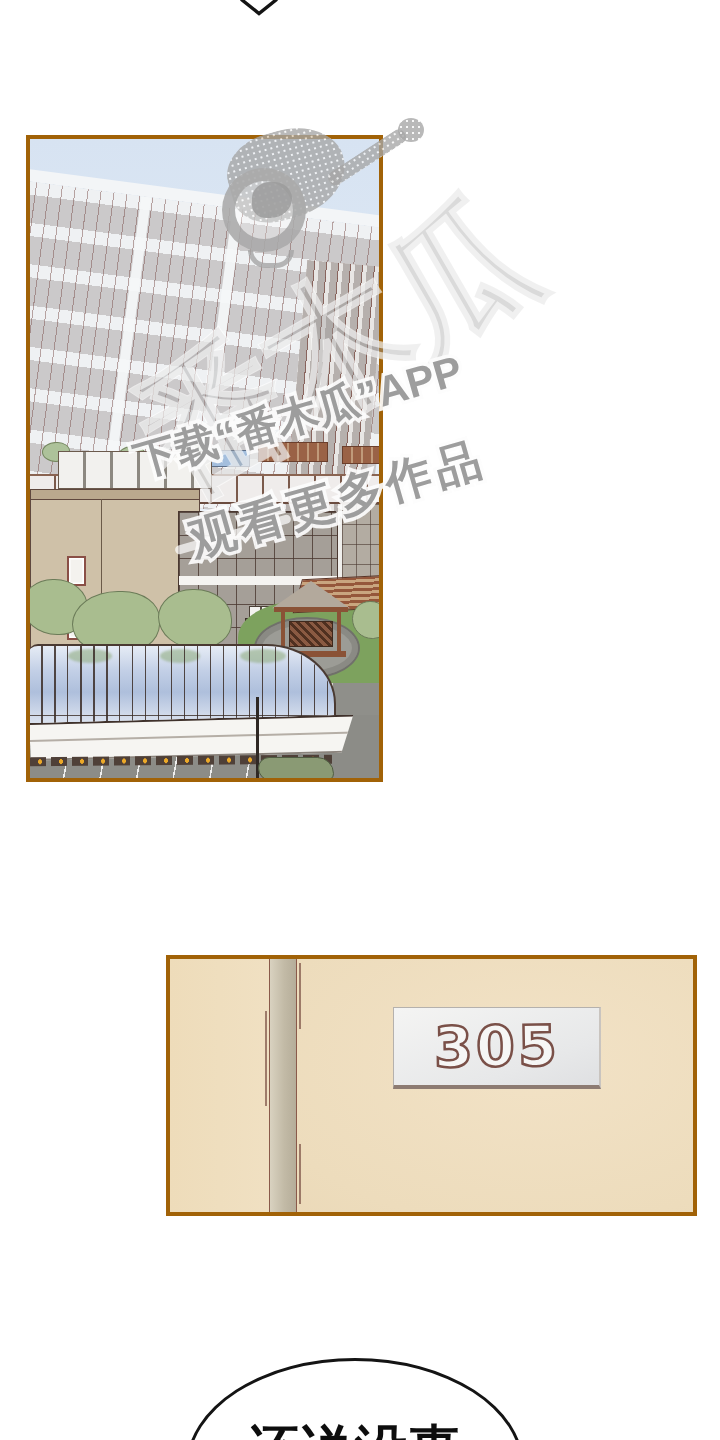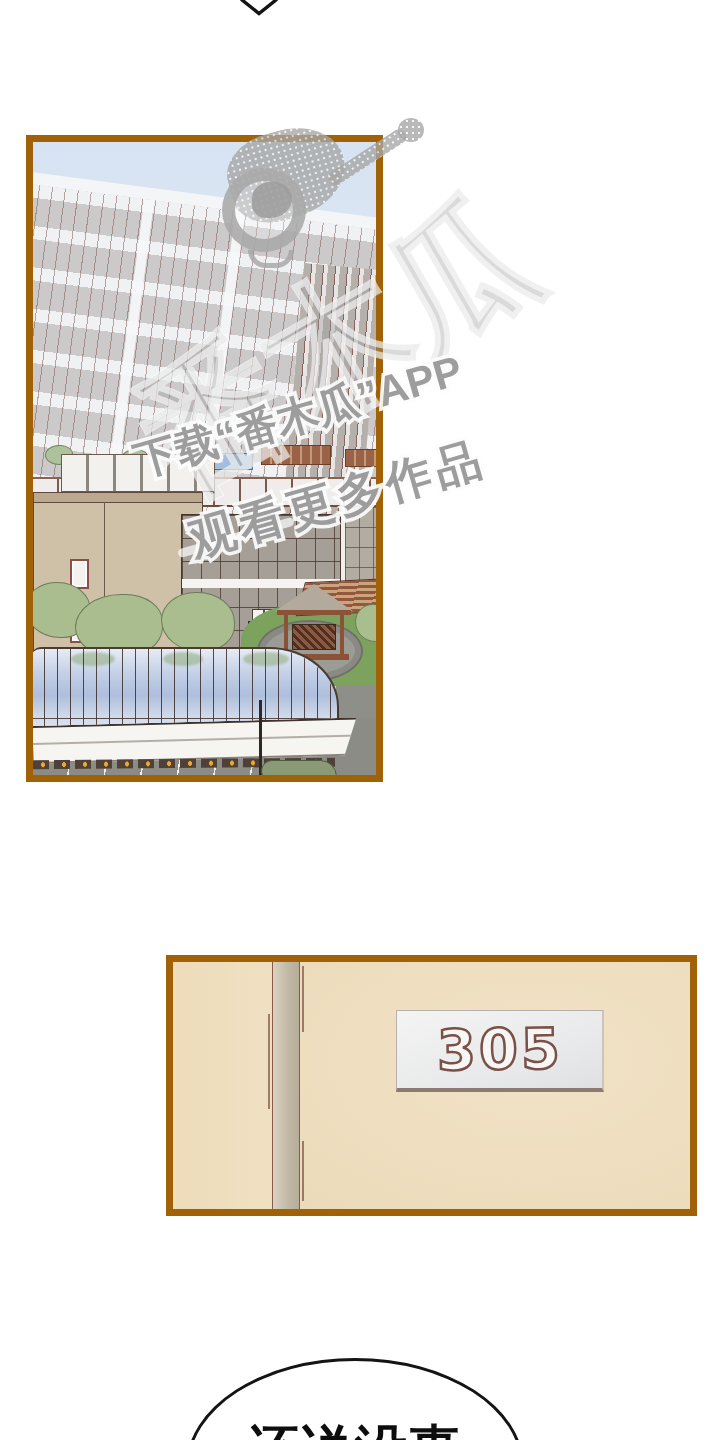--- a/index.html
+++ b/index.html
@@ -4,21 +4,21 @@
 <style>
   html,body{margin:0;padding:0;background:#ffffff;}
   .page{position:relative;width:720px;height:1440px;overflow:hidden;background:#ffffff;
         font-family:"Liberation Sans","DejaVu Sans",sans-serif;}
   .abs{position:absolute;}
 
   
   .tail-top{position:absolute;left:240px;top:0;}
 
   
-  .panel{position:absolute;border:7px solid #a16207;box-sizing:border-box;background:#fff;padding-left:28px;}
+  .panel{position:absolute;border:4px solid #a16207;box-sizing:border-box;background:#fff;padding-left:28px;}
   .panel-building{left:26px;top:135px;width:357px;height:647px;overflow:hidden;
     background:linear-gradient(180deg,#d7e3f2 0%,#dde8f4 30%,#e9f0f8 55%,#eef3f8 100%);}
 
   .facade{position:absolute;left:-18px;top:28px;width:400px;height:302px;
     transform:rotate(7.5deg);transform-origin:0 0;
     background:repeating-linear-gradient(180deg,#eff1f3 0 13px,#cbc9ca 13px 41px);
     border-top:12px solid #f3f5f7;}
   .facade .mullions{position:absolute;inset:0;
     background:repeating-linear-gradient(90deg,rgba(125,82,78,.5) 0 1px,transparent 1px 13px);}
   .facade .core{position:absolute;top:0;bottom:0;width:10px;background:rgba(245,247,249,.92);}

